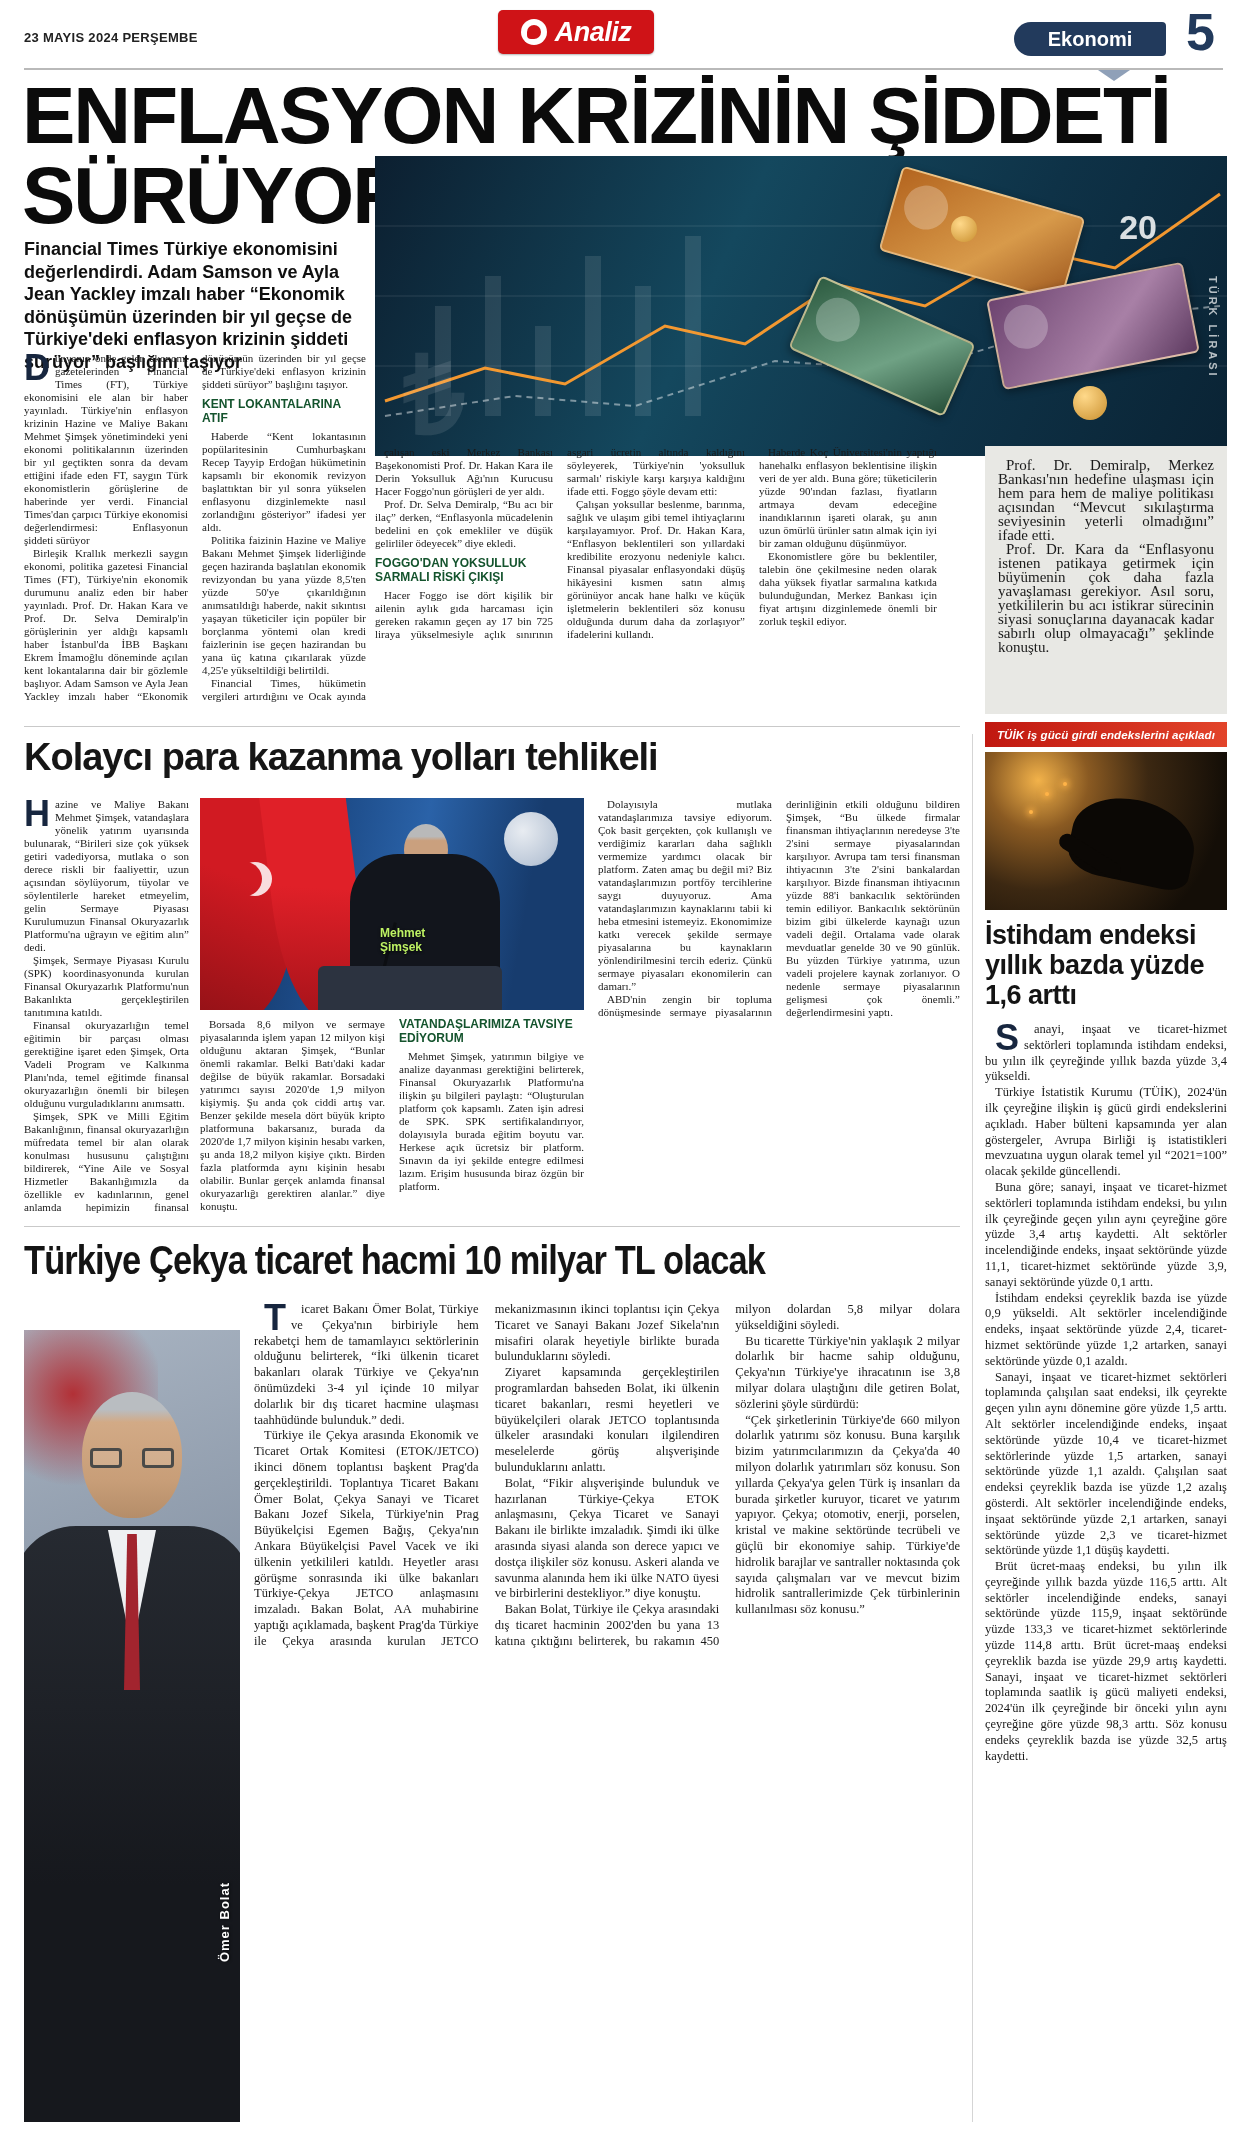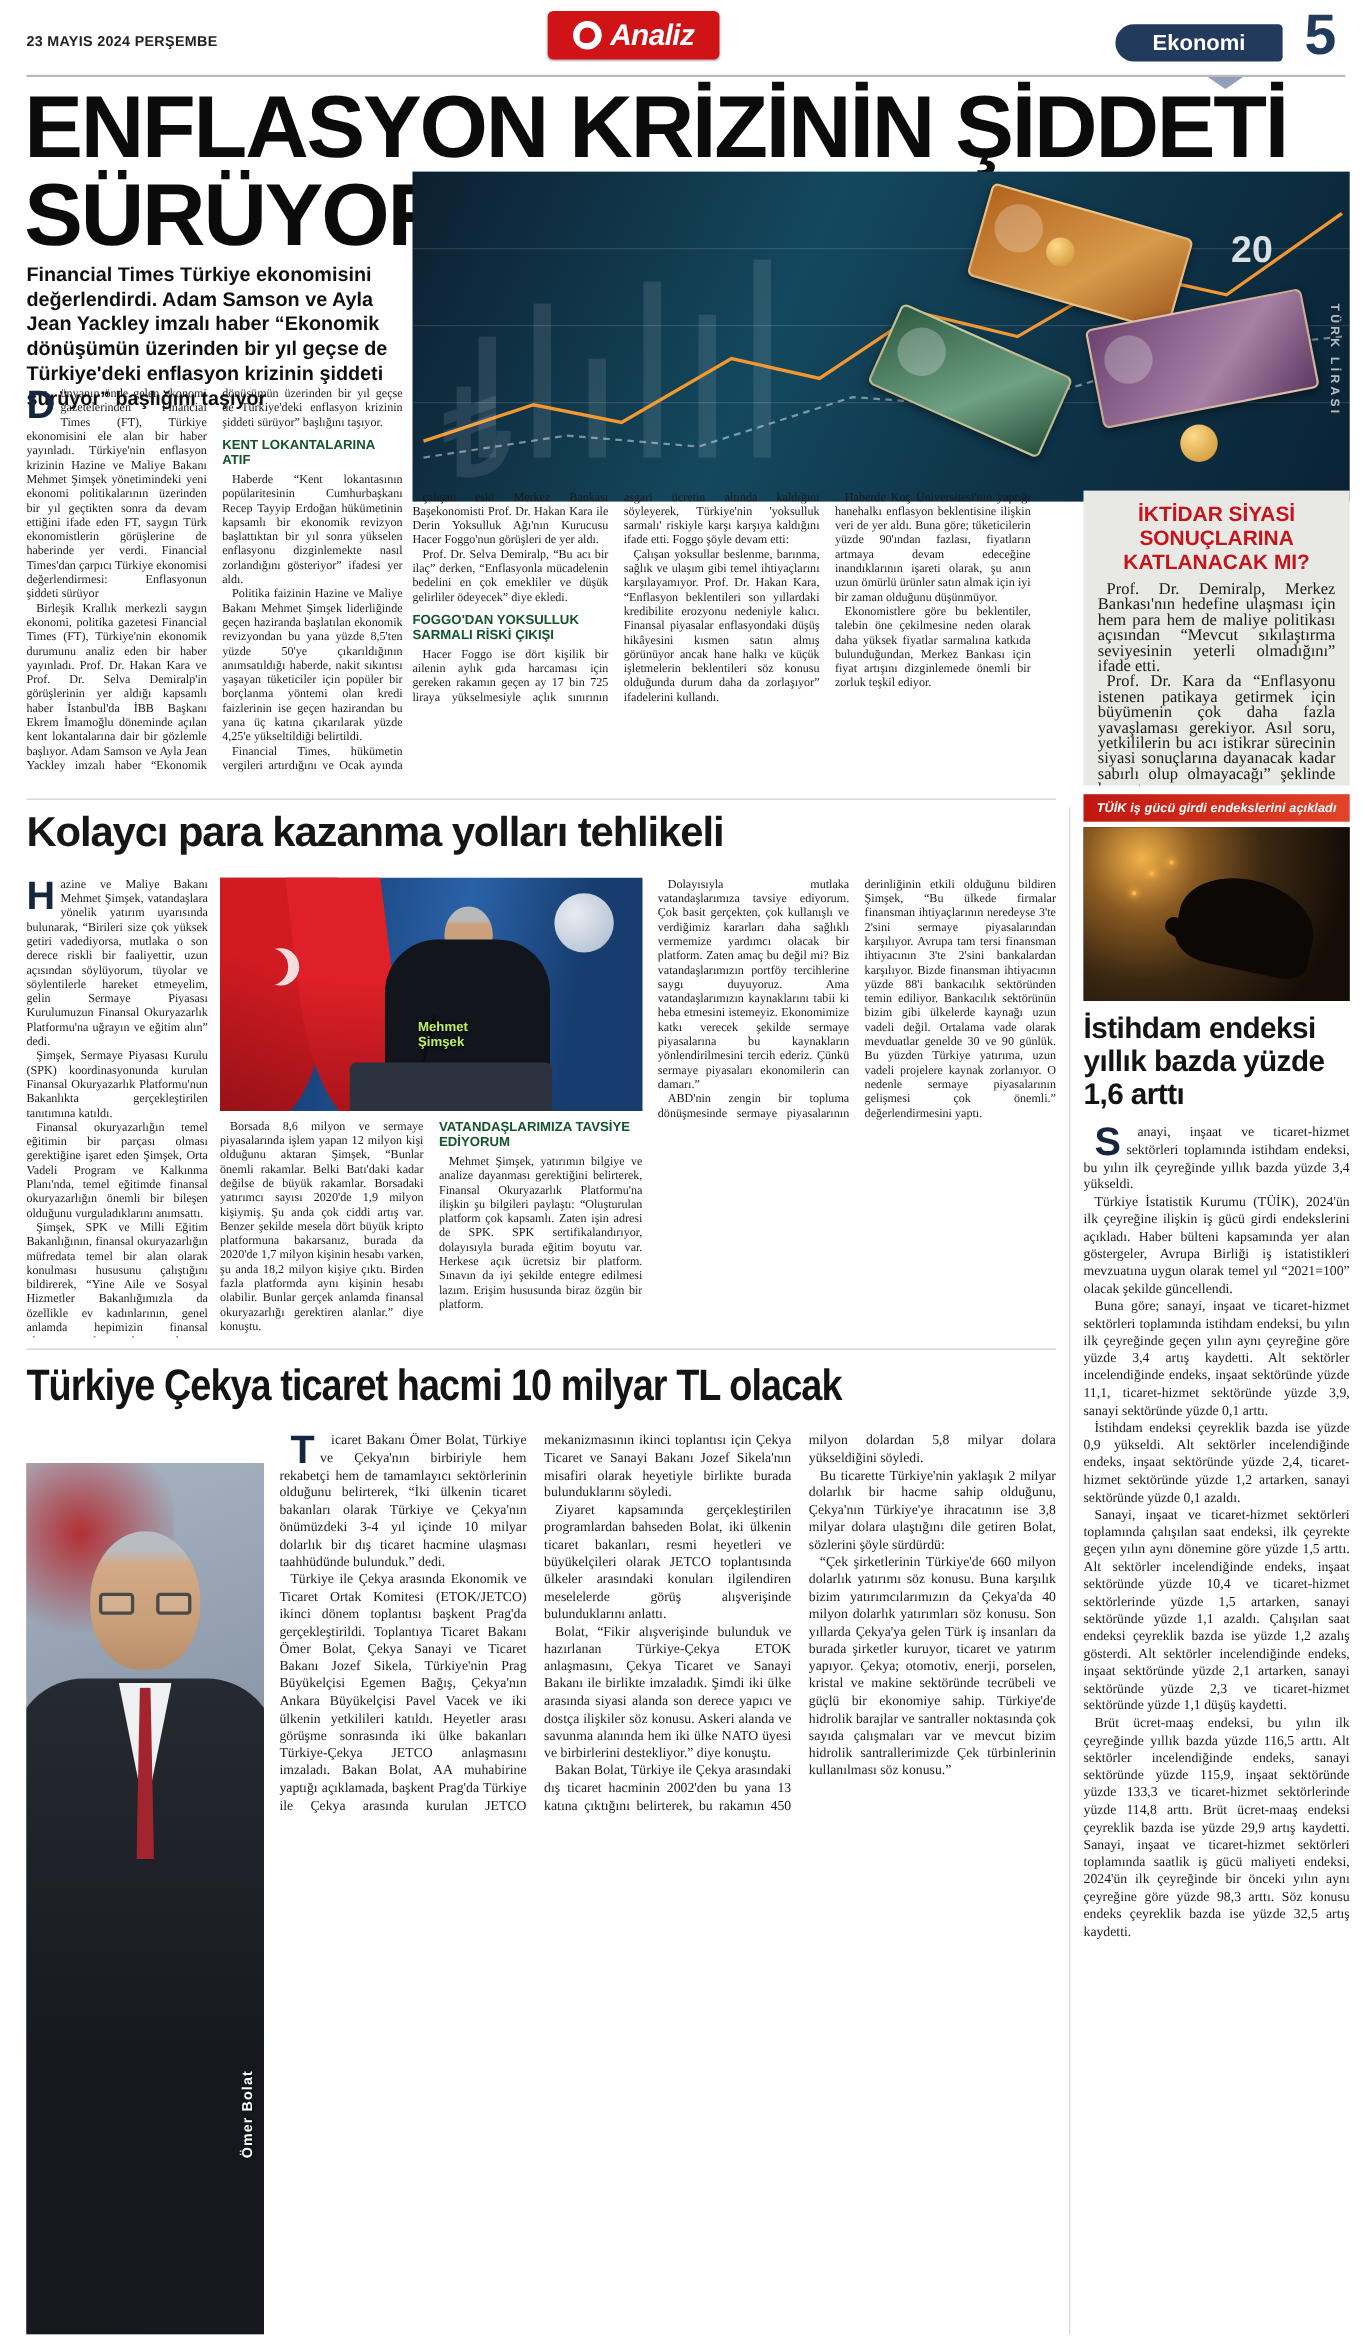--- a/index.html
+++ b/index.html
@@ -183,21 +183,20 @@
     <p class="bp">çalışan eski Merkez Bankası Başekonomisti Prof. Dr. Hakan Kara ile Derin Yoksulluk Ağı'nın Kurucusu Hacer Foggo'nun görüşleri de yer aldı.</p>
     <p class="bp">Prof. Dr. Selva Demiralp, “Bu acı bir ilaç” derken, “Enflasyonla mücadelenin bedelini en çok emekliler ve düşük gelirliler ödeyecek” diye ekledi.</p>
     <h4 class="sub">FOGGO'DAN YOKSULLUK SARMALI RİSKİ ÇIKIŞI</h4>
     <p class="bp">Hacer Foggo ise dört kişilik bir ailenin aylık gıda harcaması için gereken rakamın geçen ay 17 bin 725 liraya yükselmesiyle açlık sınırının asgari ücretin altında kaldığını söyleyerek, Türkiye'nin 'yoksulluk sarmalı' riskiyle karşı karşıya kaldığını ifade etti. Foggo şöyle devam etti:</p>
     <p class="bp">Çalışan yoksullar beslenme, barınma, sağlık ve ulaşım gibi temel ihtiyaçlarını karşılayamıyor. Prof. Dr. Hakan Kara, “Enflasyon beklentileri son yıllardaki kredibilite erozyonu nedeniyle kalıcı. Finansal piyasalar enflasyondaki düşüş hikâyesini kısmen satın almış görünüyor ancak hane halkı ve küçük işletmelerin beklentileri söz konusu olduğunda durum daha da zorlaşıyor” ifadelerini kullandı.</p>
     <p class="bp">Haberde Koç Üniversitesi'nin yaptığı hanehalkı enflasyon beklentisine ilişkin veri de yer aldı. Buna göre; tüketicilerin yüzde 90'ından fazlası, fiyatların artmaya devam edeceğine inandıklarının işareti olarak, şu anın uzun ömürlü ürünler satın almak için iyi bir zaman olduğunu düşünmüyor.</p>
     <p class="bp">Ekonomistlere göre bu beklentiler, talebin öne çekilmesine neden olarak daha yüksek fiyatlar sarmalına katkıda bulunduğundan, Merkez Bankası için fiyat artışını dizginlemede önemli bir zorluk teşkil ediyor.</p>
   </div>
 
 <div class="abs opinion-box">
-  <h3>İKTİDAR SİYASİ SONUÇLARINA KATLANACAK MI?</h3>
   <div>
       <p class="bp">Prof. Dr. Demiralp, Merkez Bankası'nın hedefine ulaşması için hem para hem de maliye politikası açısından “Mevcut sıkılaştırma seviyesinin yeterli olmadığını” ifade etti.</p>
       <p class="bp">Prof. Dr. Kara da “Enflasyonu istenen patikaya getirmek için büyümenin çok daha fazla yavaşlaması gerekiyor. Asıl soru, yetkililerin bu acı istikrar sürecinin siyasi sonuçlarına dayanacak kadar sabırlı olup olmayacağı” şeklinde konuştu.</p>
     </div>
 </div>
 
 <div class="div-h" id="div1" style="left:24px;top:726px;width:936px"></div>
 <div class="div-v"></div>
 
 <div class="abs k-hl">Kolaycı para kazanma yolları tehlikeli</div>

